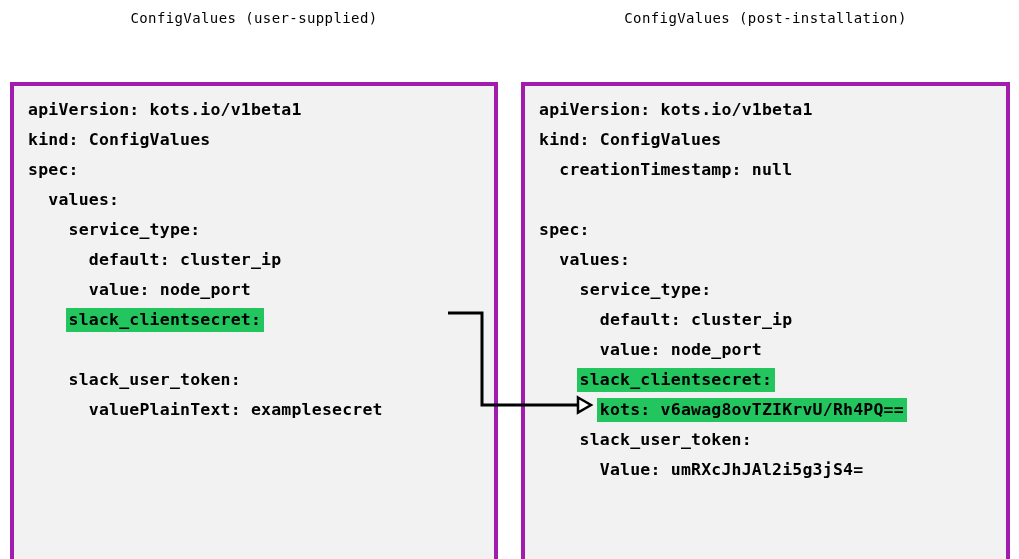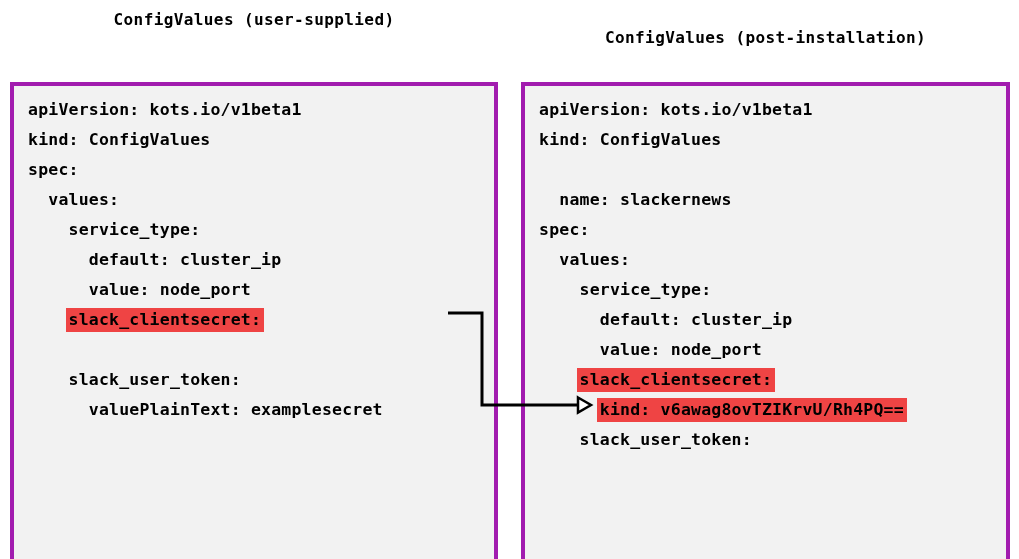--- a/index.html
+++ b/index.html
@@ -11,29 +11,29 @@
     width: 1019px;
     height: 559px;
     position: relative;
     font-family: "DejaVu Sans Mono", "Liberation Mono", monospace;
     overflow: hidden;
   }
 
   .panel-title {
     position: absolute;
     font-family: "DejaVu Sans Mono", "Liberation Mono", monospace;
-    font-size: 16px;
-    font-weight: bold;
+    font-size: 14px;
+    font-weight: normal;
     color: #000000;
     letter-spacing: 0.4px;
     white-space: pre;
     text-align: center;
   }
   #title-left  { left: 10px;  top: 10px; width: 488px; }
-  #title-right { left: 521px; top: 28px; width: 489px; text-align: center; }
+  #title-right { left: 521px; top: 10px; width: 489px; text-align: center; }
 
   .code-box {
     position: absolute;
     background: #f2f2f2;
     border: 4px solid #a21caf;
     box-sizing: border-box;
     overflow: hidden;
     margin-top: 40px;
   }
   #box-left  { left: 10px;  top: 42px; width: 488px;  height: 503px; }
@@ -53,21 +53,21 @@
     font-size: 16.5px;
     font-weight: bold;
     color: #000000;
     white-space: pre;
     letter-spacing: 0.2px;
   }
   .code-line > .seg {
     white-space: pre;
   }
   .code-line.hl > .seg {
-    background: #ef4444;
+    background: #22c55e;
     padding: 2px 3px 3px 3px;
     margin-left: -3px;
     box-decoration-break: clone;
     -webkit-box-decoration-break: clone;
   }
 
   
   #connector {
     position: absolute;
     left: 0;
@@ -97,30 +97,31 @@
       <div class="code-line"><span class="indent">      </span><span class="seg">valuePlainText: examplesecret</span></div>
     </div>
 </div>
 
 <div class="panel-title" id="title-right">ConfigValues (post-installation)</div>
 
 <div class="code-box" id="box-right">
   <div class="code-body" id="code-right">
       <div class="code-line"><span class="seg">apiVersion: kots.io/v1beta1</span></div>
       <div class="code-line"><span class="seg">kind: ConfigValues</span></div>
+      <div class="code-line"><span class="indent">  </span><span class="seg">creationTimestamp: null</span></div>
       <div class="code-line"><span class="indent">  </span></div>
-      <div class="code-line"><span class="indent">  </span><span class="seg">name: slackernews</span></div>
       <div class="code-line"><span class="seg">spec:</span></div>
       <div class="code-line"><span class="indent">  </span><span class="seg">values:</span></div>
       <div class="code-line"><span class="indent">    </span><span class="seg">service_type:</span></div>
       <div class="code-line"><span class="indent">      </span><span class="seg">default: cluster_ip</span></div>
       <div class="code-line"><span class="indent">      </span><span class="seg">value: node_port</span></div>
       <div class="code-line hl"><span class="indent">    </span><span class="seg">slack_clientsecret:</span></div>
-      <div class="code-line hl"><span class="indent">      </span><span class="seg">kind: v6awag8ovTZIKrvU/Rh4PQ==</span></div>
+      <div class="code-line hl"><span class="indent">      </span><span class="seg">kots: v6awag8ovTZIKrvU/Rh4PQ==</span></div>
       <div class="code-line"><span class="indent">    </span><span class="seg">slack_user_token:</span></div>
+      <div class="code-line"><span class="indent">      </span><span class="seg">Value: umRXcJhJAl2i5g3jS4=</span></div>
     </div>
 </div>
 
 <svg id="connector" viewBox="0 0 1019 559" width="1019" height="559">
   <g>
     <path id="connector-path" d="M 448 313 L 482 313 L 482 405 L 578 405" fill="none" stroke="#000000" stroke-width="3"></path>
     <path id="connector-head" d="M 578 397.5 L 591 405 L 578 412.5 Z" fill="#ffffff" stroke="#000000" stroke-width="2.5" stroke-linejoin="miter"></path>
   </g>
 </svg>
 

